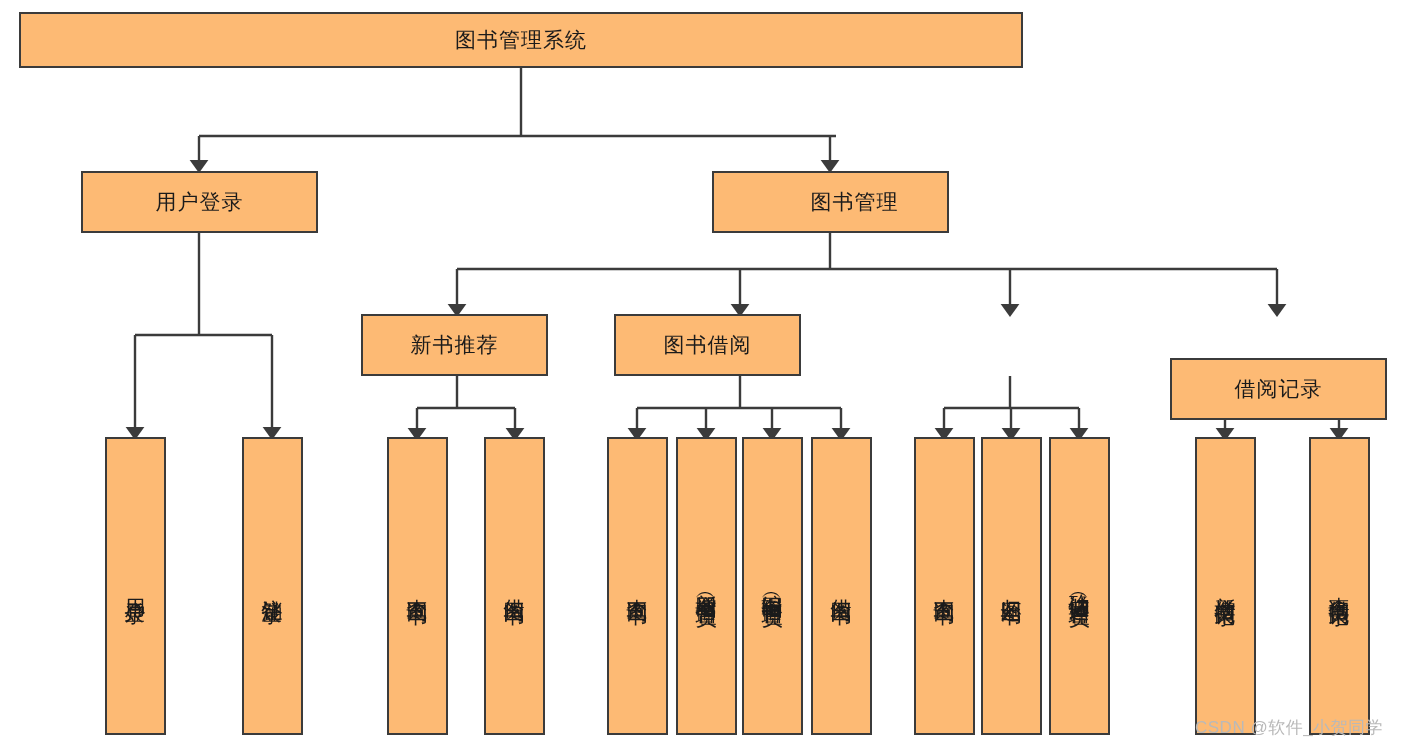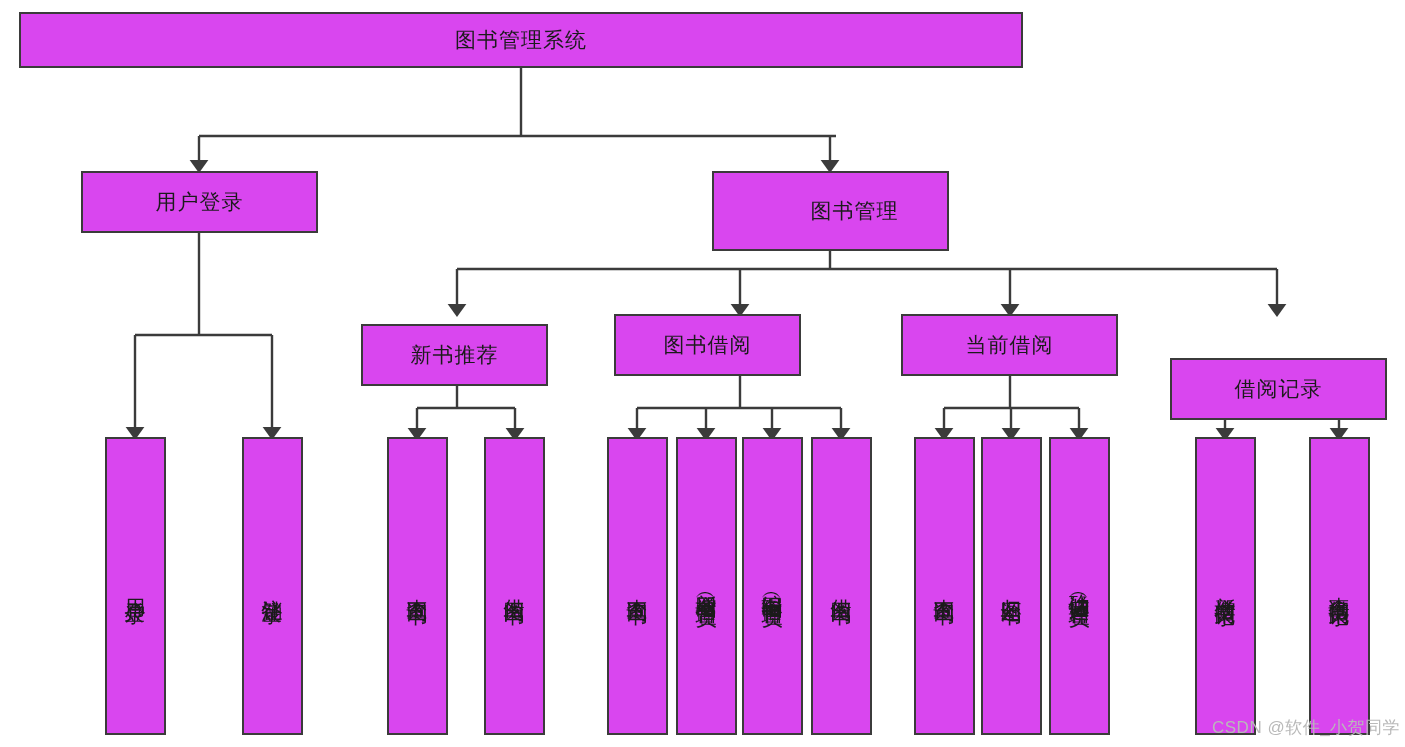--- a/index.html
+++ b/index.html
@@ -21,21 +21,21 @@
     position: absolute;
     left: 0;
     top: 0;
     width: 1405px;
     height: 747px;
   }
   .node {
     position: absolute;
     box-sizing: border-box;
     border: 2.4px solid #3b3b3b;
-    background: #d946ef;
+    background: #fdba74;
     display: flex;
     align-items: center;
     justify-content: center;
     color: #1b1b1b;
   }
   .node.horiz {
     font-size: 21px;
     letter-spacing: 1px;
   }
   .node.vert {
@@ -119,32 +119,29 @@
     </g>
   </svg>
 
   <div class="node horiz" style="left:19px; top:12px; width:1004px; height:56px;">
     <span>图书管理系统</span>
   </div>
 
   <div class="node horiz" style="left:81px; top:171px; width:237px; height:62px;">
     <span>用户登录</span>
   </div>
-  <div class="node horiz" style="left:712px; top:171px; width:237px; height:80px;padding-left:48px;">
+  <div class="node horiz" style="left:712px; top:171px; width:237px; height:62px;padding-left:48px;">
     <span>图书管理</span>
   </div>
 
-  <div class="node horiz" style="left:361px; top:324px; width:187px; height:62px;">
+  <div class="node horiz" style="left:361px; top:314px; width:187px; height:62px;">
     <span>新书推荐</span>
   </div>
   <div class="node horiz" style="left:614px; top:314px; width:187px; height:62px;">
     <span>图书借阅</span>
-  </div>
-  <div class="node horiz" style="left:901px; top:314px; width:217px; height:62px;">
-    <span>当前借阅</span>
   </div>
   <div class="node horiz" style="left:1170px; top:314px; width:217px; height:62px;margin-top:44px;">
     <span>借阅记录</span>
   </div>
 
   <div class="node vert" style="left:105px; top:437px; width:61px; height:298px;">
     <span>用户登录</span>
   </div>
   <div class="node vert" style="left:242px; top:437px; width:61px; height:298px;">
     <span>注销登录</span>
@@ -180,15 +177,15 @@
     <span>确认归还（管理员）</span>
   </div>
 
   <div class="node vert" style="left:1195px; top:437px; width:61px; height:298px;">
     <span>新增借阅记录</span>
   </div>
   <div class="node vert" style="left:1309px; top:437px; width:61px; height:298px;">
     <span>查询借阅记录</span>
   </div>
 
-  <div class="watermark" style="left:1195px; top:716px;padding-left:17px;">CSDN @软件_小贺同学</div>
+  <div class="watermark" style="left:1195px; top:716px;">CSDN @软件_小贺同学</div>
 
 </div>
 
 </body></html>

